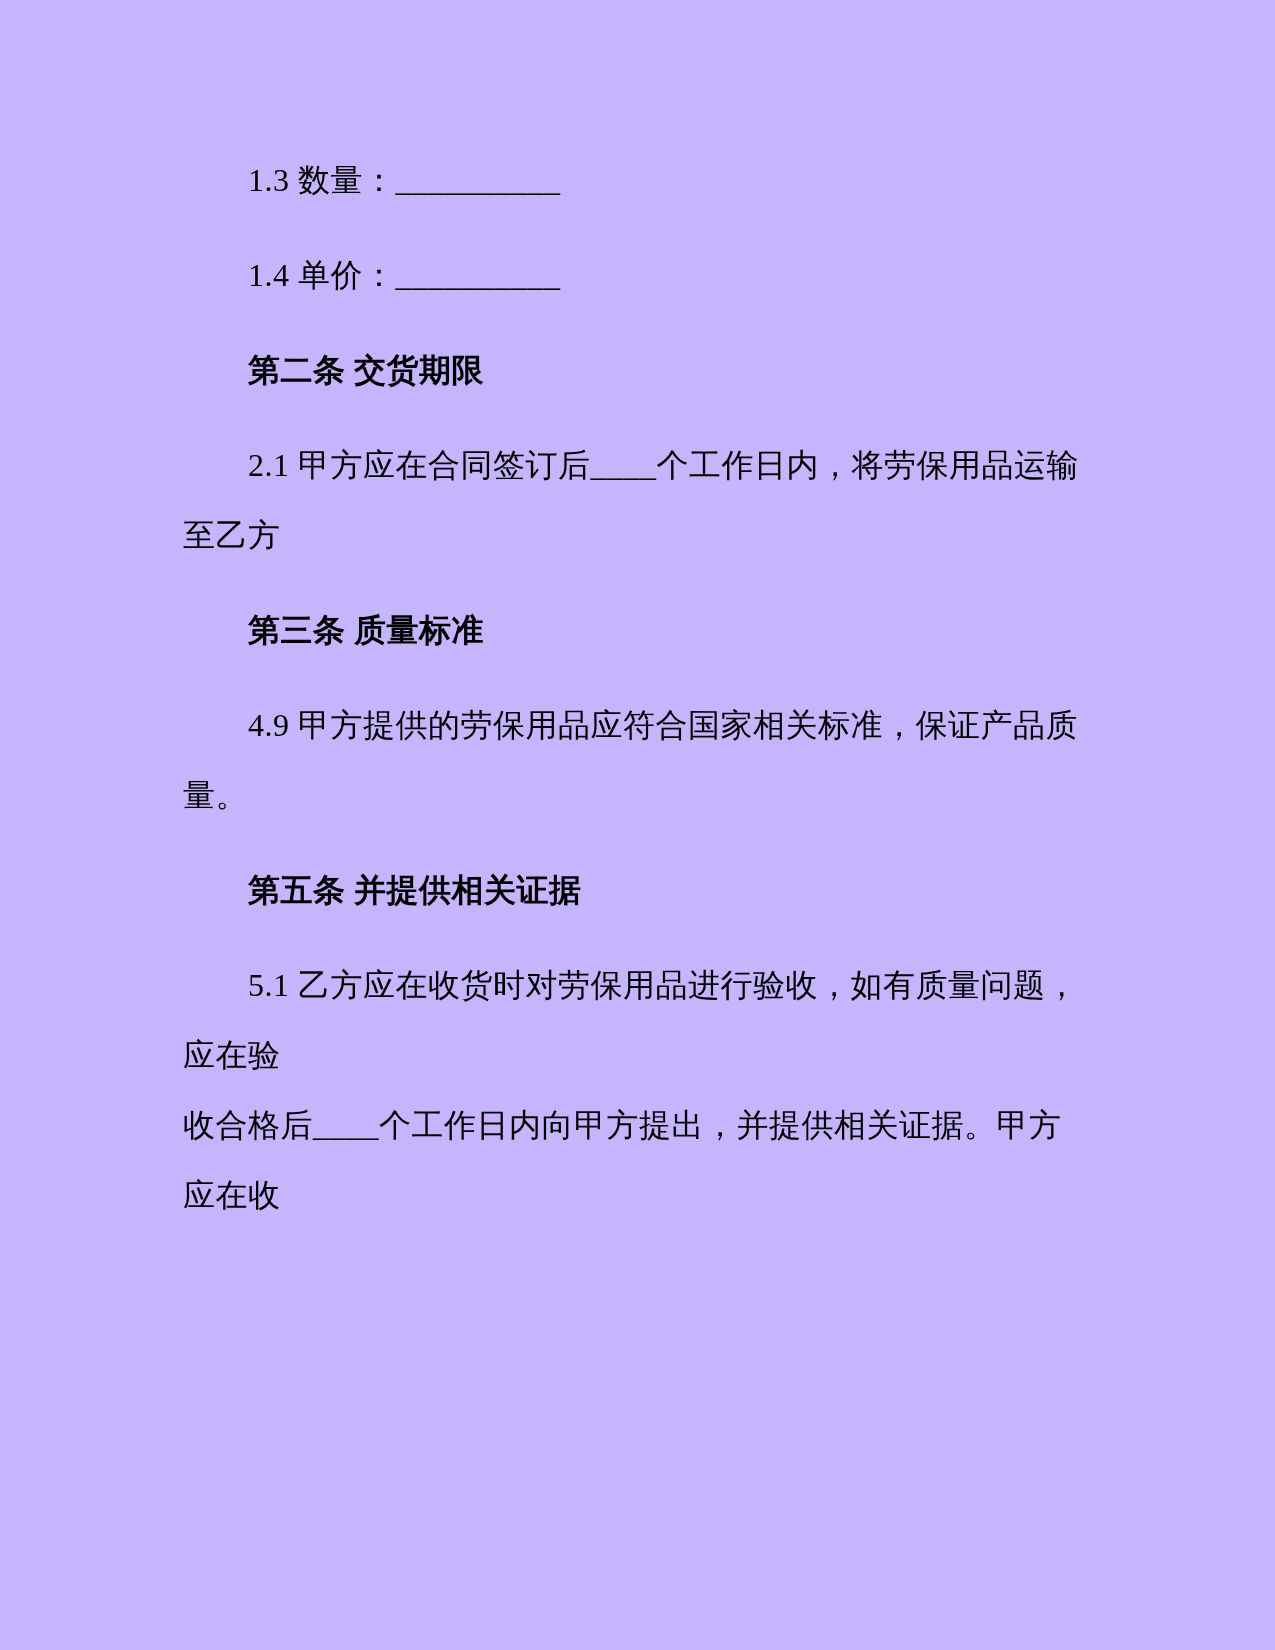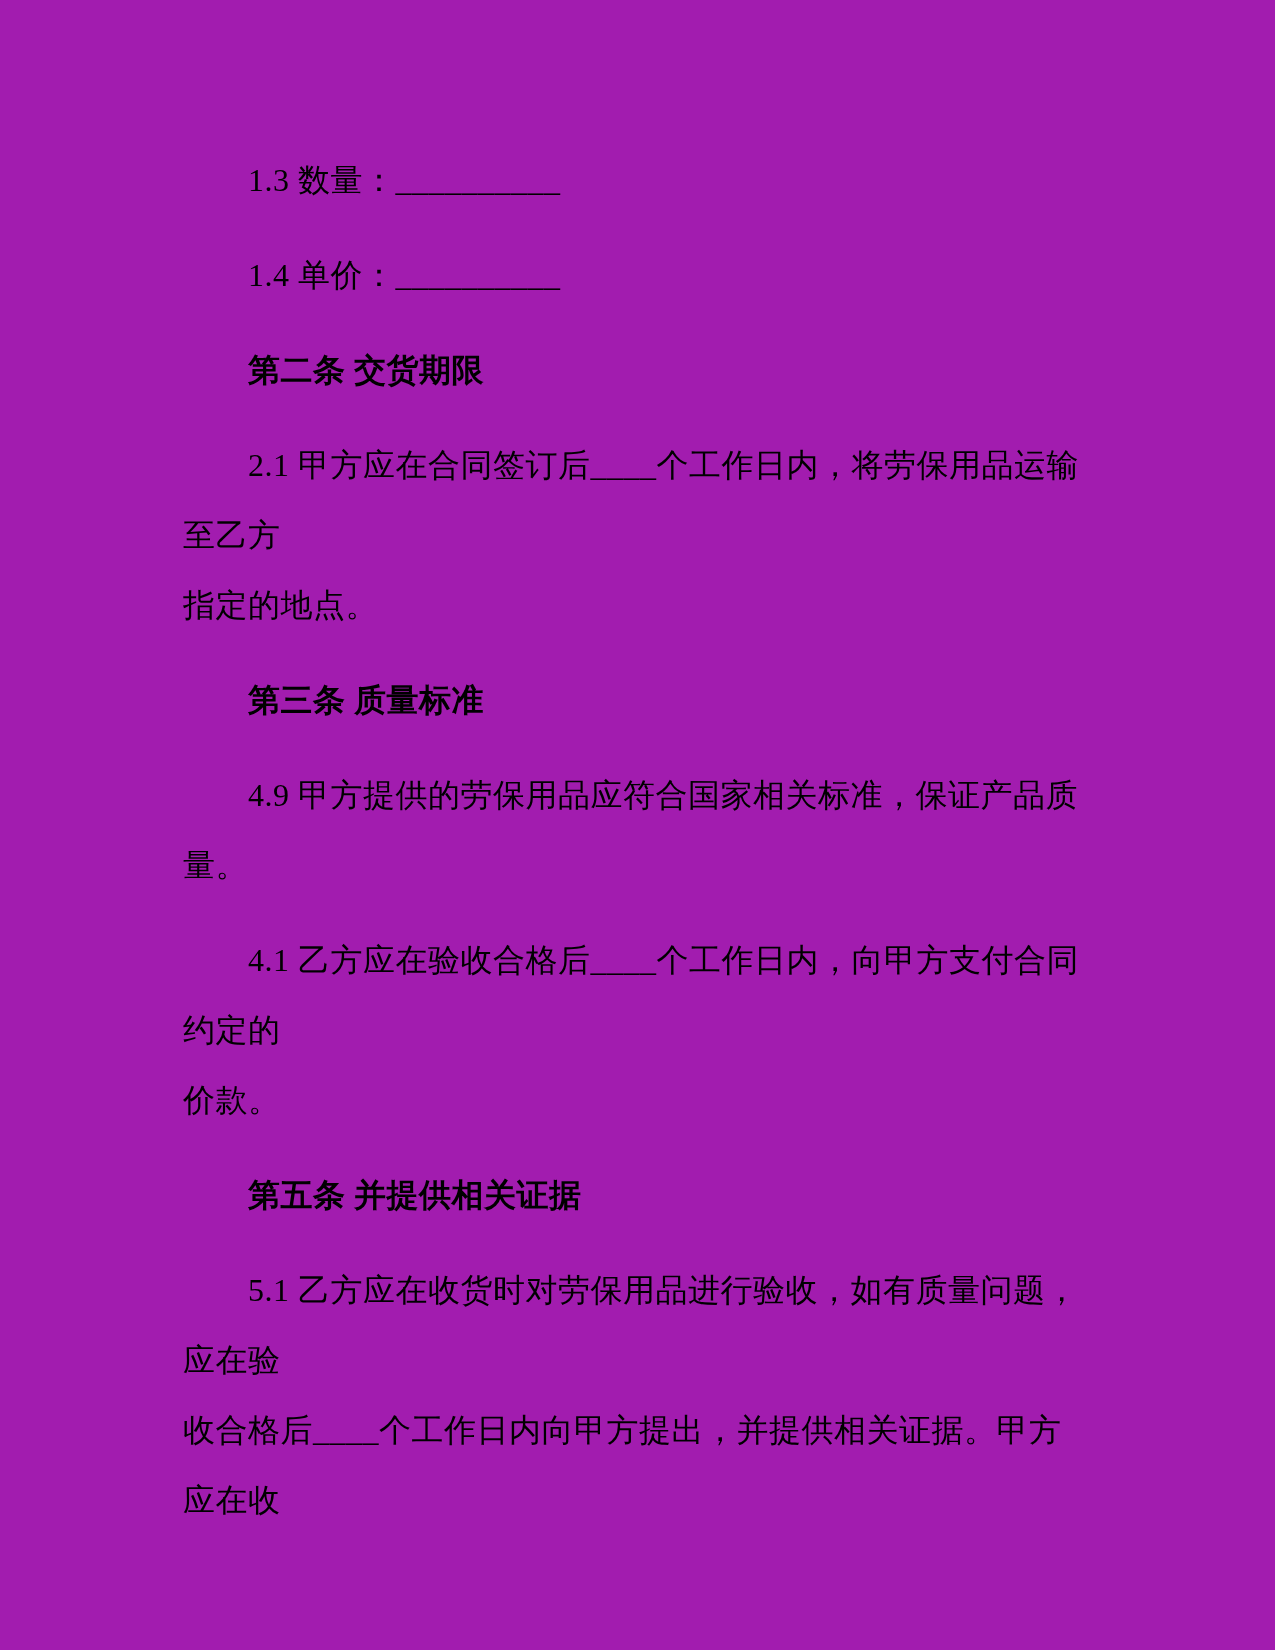--- a/index.html
+++ b/index.html
@@ -6,21 +6,21 @@
   html, body {
     margin: 0;
     padding: 0;
     background: #ffffff;
   }
   .page {
     position: relative;
     width: 1275px;
     height: 1650px;
     margin: 0 auto;
-    background: #a21caf;
+    background: #c4b5fd;
     overflow: hidden;
     color: #000000;
     font-family: "Liberation Serif", "DejaVu Sans", serif;
   }
   .content {
     position: absolute;
     left: 183px;
     top: 145px;
     width: 909px;
   }
@@ -56,31 +56,26 @@
         <span class="line first">1.3 数量：__________</span>
       </p>
       <p class="para clause-item">
         <span class="line first">1.4 单价：__________</span>
       </p>
       <p class="para section-heading">
         <span class="line first">第二条 交货期限</span>
       </p>
       <p class="para clause-text">
         <span class="line first">2.1 甲方应在合同签订后____个工作日内，将劳保用品运输至乙方</span>
-        <span class="line">指定的地点。</span>
       </p>
       <p class="para section-heading">
         <span class="line first">第三条 质量标准</span>
       </p>
       <p class="para clause-text">
         <span class="line first">4.9 甲方提供的劳保用品应符合国家相关标准，保证产品质量。</span>
-      </p>
-      <p class="para clause-text">
-        <span class="line first">4.1 乙方应在验收合格后____个工作日内，向甲方支付合同约定的</span>
-        <span class="line">价款。</span>
       </p>
       <p class="para section-heading">
         <span class="line first">第五条 并提供相关证据</span>
       </p>
       <p class="para clause-text">
         <span class="line first">5.1 乙方应在收货时对劳保用品进行验收，如有质量问题，应在验</span>
         <span class="line">收合格后____个工作日内向甲方提出，并提供相关证据。甲方应在收</span>
       </p>
     </div>
 </div>

